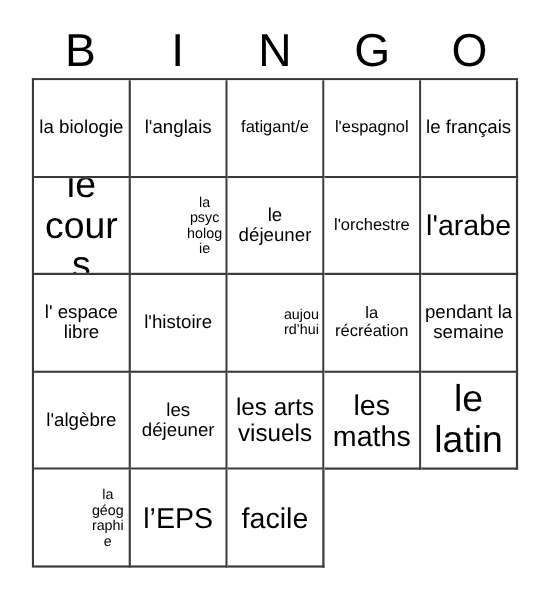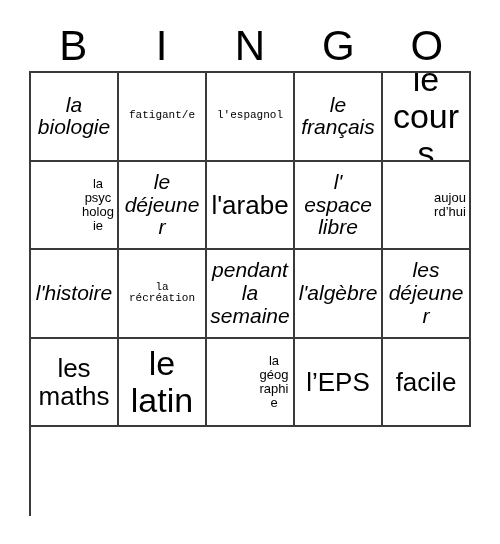--- a/index.html
+++ b/index.html
@@ -75,22 +75,22 @@
   .cell-text {
     display: block;
     width: 100%;
     line-height: 1.08;
     word-break: break-word;
     hyphens: none;
   }
 
   
   .fs-xs   { font-size: 13px; margin-left: 48px; }
-  .fs-sm   { font-size: 11px; font-family: Liberation Mono, monospace; }
-  .fs-md   { font-size: 21px; font-style: italic; }
+  .fs-sm   { font-size: 15px; }
+  .fs-md   { font-size: 17px; }
   .fs-lg   { font-size: 22px; }
   .fs-xl   { font-size: 26px; }
   .fs-xxl  { font-size: 34px; }
 </style>
 </head>
 <body>
 
 <div id="bingo-card">
 
   <div id="bingo-header">
@@ -100,63 +100,72 @@
     <div class="header-letter">G</div>
     <div class="header-letter">O</div>
   </div>
 
   <div id="bingo-grid">
 
     <div class="bingo-cell">
         <span class="cell-text fs-md">la biologie</span>
       </div>
     <div class="bingo-cell">
+        <span class="cell-text fs-md">l'anglais</span>
+      </div>
+    <div class="bingo-cell">
         <span class="cell-text fs-sm">fatigant/e</span>
       </div>
     <div class="bingo-cell">
         <span class="cell-text fs-sm">l'espagnol</span>
       </div>
 
     <div class="bingo-cell">
         <span class="cell-text fs-md">le français</span>
       </div>
     <div class="bingo-cell">
         <span class="cell-text fs-xxl">le cours</span>
       </div>
     <div class="bingo-cell">
         <span class="cell-text fs-xs">la psychologie</span>
       </div>
     <div class="bingo-cell">
         <span class="cell-text fs-md">le déjeuner</span>
       </div>
 
     <div class="bingo-cell">
+        <span class="cell-text fs-sm">l'orchestre</span>
+      </div>
+    <div class="bingo-cell">
         <span class="cell-text fs-xl">l'arabe</span>
       </div>
     <div class="bingo-cell">
         <span class="cell-text fs-md">l' espace libre</span>
       </div>
     <div class="bingo-cell">
-        <span class="cell-text fs-xs">aujourd’hui</span>
+        <span class="cell-text fs-md">l'histoire</span>
       </div>
     <div class="bingo-cell">
-        <span class="cell-text fs-md">l'histoire</span>
+        <span class="cell-text fs-xs">aujourd’hui</span>
       </div>
 
     <div class="bingo-cell">
         <span class="cell-text fs-sm">la récréation</span>
       </div>
     <div class="bingo-cell">
         <span class="cell-text fs-md">pendant la semaine</span>
       </div>
     <div class="bingo-cell">
         <span class="cell-text fs-md">l'algèbre</span>
       </div>
     <div class="bingo-cell">
         <span class="cell-text fs-md">les déjeuner</span>
+      </div>
+    <div class="bingo-cell">
+        <span class="cell-text fs-lg">les arts visuels</span>
       </div>
 
     <div class="bingo-cell">
         <span class="cell-text fs-xl">les maths</span>
       </div>
     <div class="bingo-cell">
         <span class="cell-text fs-xxl">le latin</span>
       </div>
     <div class="bingo-cell">
         <span class="cell-text fs-xs">la géographie</span>

